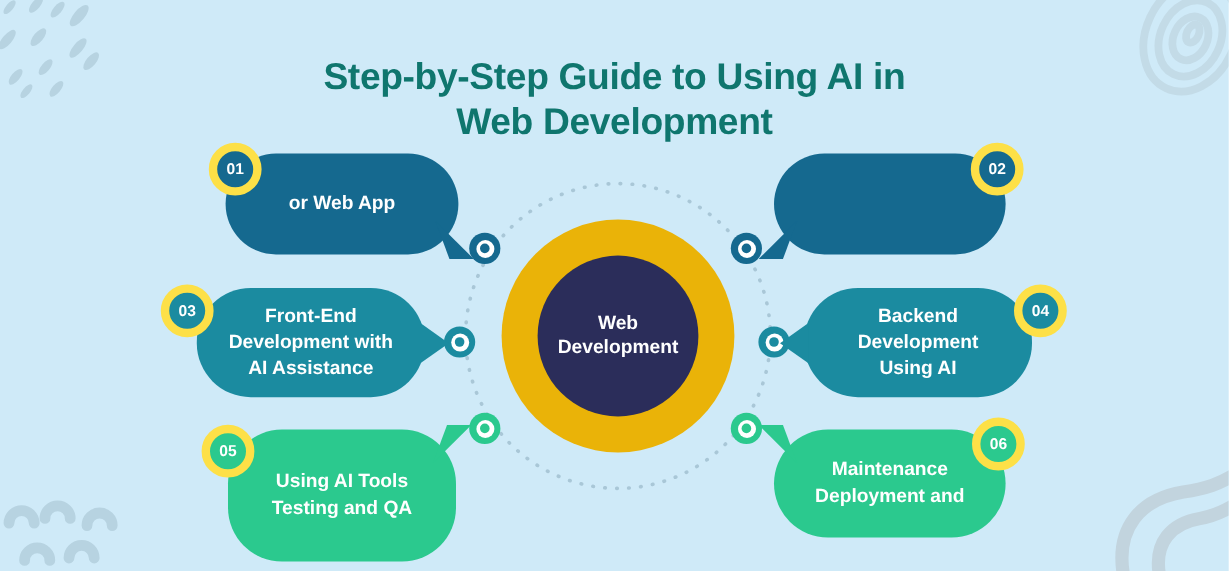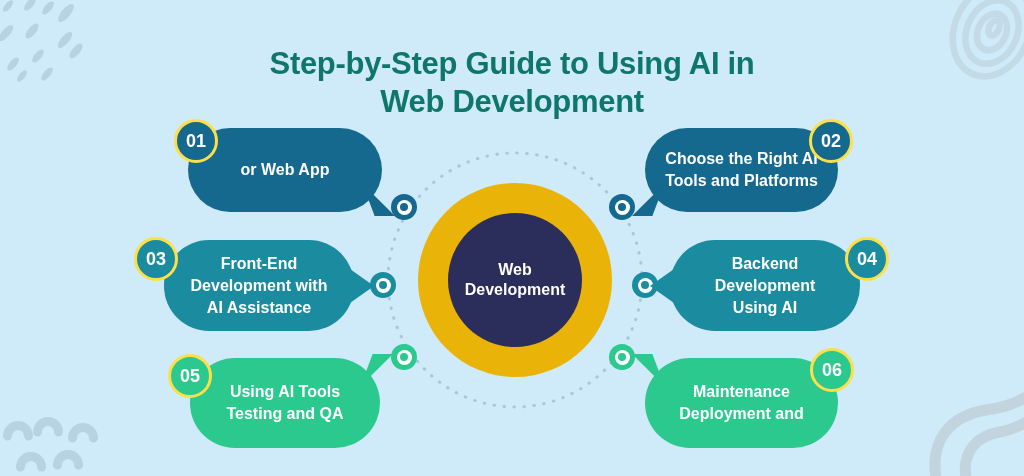--- a/index.html
+++ b/index.html
@@ -42,26 +42,26 @@
   
   .bubble{position:absolute;border-radius:42px;color:#fff;z-index:3;
           display:flex;align-items:center;justify-content:center;text-align:center;
           font-weight:bold;font-size:16px;line-height:22px;}
   .bubble .label span{display:block;}
   .dark{background:#15698f;} .teal{background:#1b8ba0;} .green{background:#2bc98e;}
   .b1{left:188px;top:128px;width:194px;height:84px;}
   .b2{left:645px;top:128px;width:193px;height:84px;}
   .b3{left:164px;top:240px;width:190px;height:91px;border-radius:45px;}
   .b4{left:670px;top:240px;width:190px;height:91px;border-radius:45px;}
-  .b5{left:190px;top:358px;width:190px;height:90px;border-radius:45px;}
+  .b5{left:190px;top:358px;width:190px;height:110px;border-radius:45px;}
   .b6{left:645px;top:358px;width:193px;height:90px;border-radius:45px;text-align:center;}
 
-  .badge{position:absolute;width:44px;height:44px;border-radius:50%;border:3px solid #fde047;
+  .badge{position:absolute;width:44px;height:44px;border-radius:50%;border:7px solid #fde047;
          box-sizing:border-box;display:flex;align-items:center;justify-content:center;
-         font-size:18px;font-weight:bold;color:#fff;z-index:4;}
+         font-size:13px;font-weight:bold;color:#fff;z-index:4;}
   .dark .badge{background:#15698f;} .teal .badge{background:#1b8ba0;} .green .badge{background:#2bc98e;}
   .b1 .badge{left:-14px;top:-9px;}
   .b2 .badge{right:-15px;top:-9px;}
   .b3 .badge{left:-30px;top:-3px;}
   .b4 .badge{right:-29px;top:-3px;}
   .b5 .badge{left:-22px;top:-4px;}
   .b6 .badge{right:-16px;top:-10px;}
 
   .tail{position:absolute;width:34px;height:32px;}
   .dark .tail{background:#15698f;} .teal .tail{background:#1b8ba0;} .green .tail{background:#2bc98e;}
@@ -175,24 +175,20 @@
     <div class="label">
       <span>or Web App</span>
     </div>
   </div>
 
   <div class="bubble dark b2">
     <div class="tail"></div>
     <div class="badge">
         <span>02</span>
       </div>
-    <div class="label">
-      <span>Choose the Right AI</span>
-      <span>Tools and Platforms</span>
-    </div>
   </div>
 
   <div class="bubble teal b3">
     <div class="tail"></div>
     <div class="badge">
         <span>03</span>
       </div>
     <div class="label">
       <span>Front-End</span>
       <span>Development with</span>

